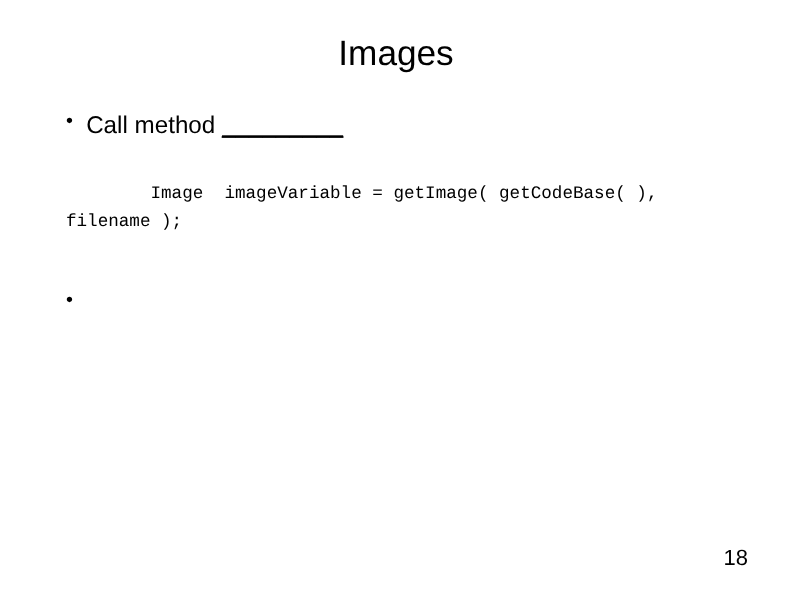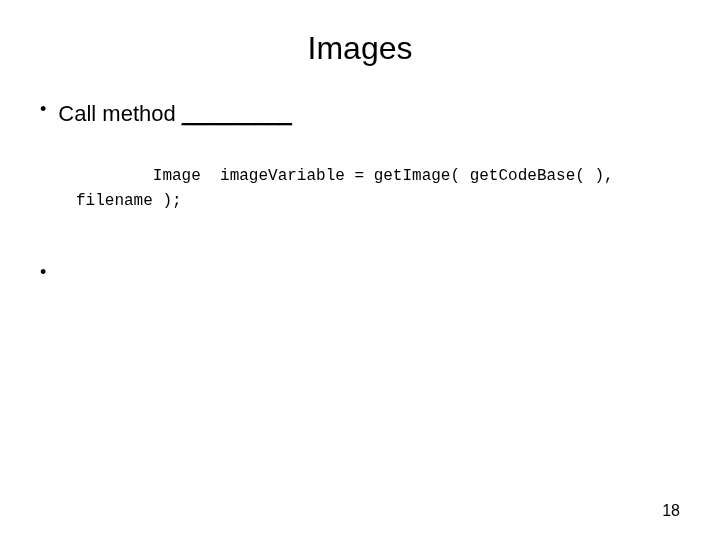--- a/index.html
+++ b/index.html
@@ -14,21 +14,21 @@
       background: #ffffff;
       font-family: Arial, Helvetica, sans-serif;
       overflow: hidden;
     }
 
     .slide {
       width: 720px;
       height: 540px;
       background: #ffffff;
       position: relative;
-      padding: 30px 40px;
+      padding: 30px 60px;
     }
 
     .title {
       text-align: center;
       font-size: 32px;
       font-weight: normal;
       color: #000000;
       margin-bottom: 30px;
       font-family: Arial, Helvetica, sans-serif;
     }
@@ -66,36 +66,35 @@
     }
 
     .italic {
       font-style: italic;
     }
 
     .code-block {
       font-family: 'Courier New', Courier, monospace;
       font-size: 16px;
       color: #000000;
-      margin-left: 36px;
       margin-top: 8px;
       margin-bottom: 20px;
       line-height: 1.6;
       white-space: pre;
     }
 
     .section {
       margin-bottom: 20px;
     }
 
     .page-number {
       position: absolute;
       bottom: 20px;
       right: 40px;
-      font-size: 16px;
+      font-size: 20px;
       color: #000000;
     }
 
     .bullet-section {
       margin-bottom: 4px;
     }
   </style>
 </head>
 <body>
 

